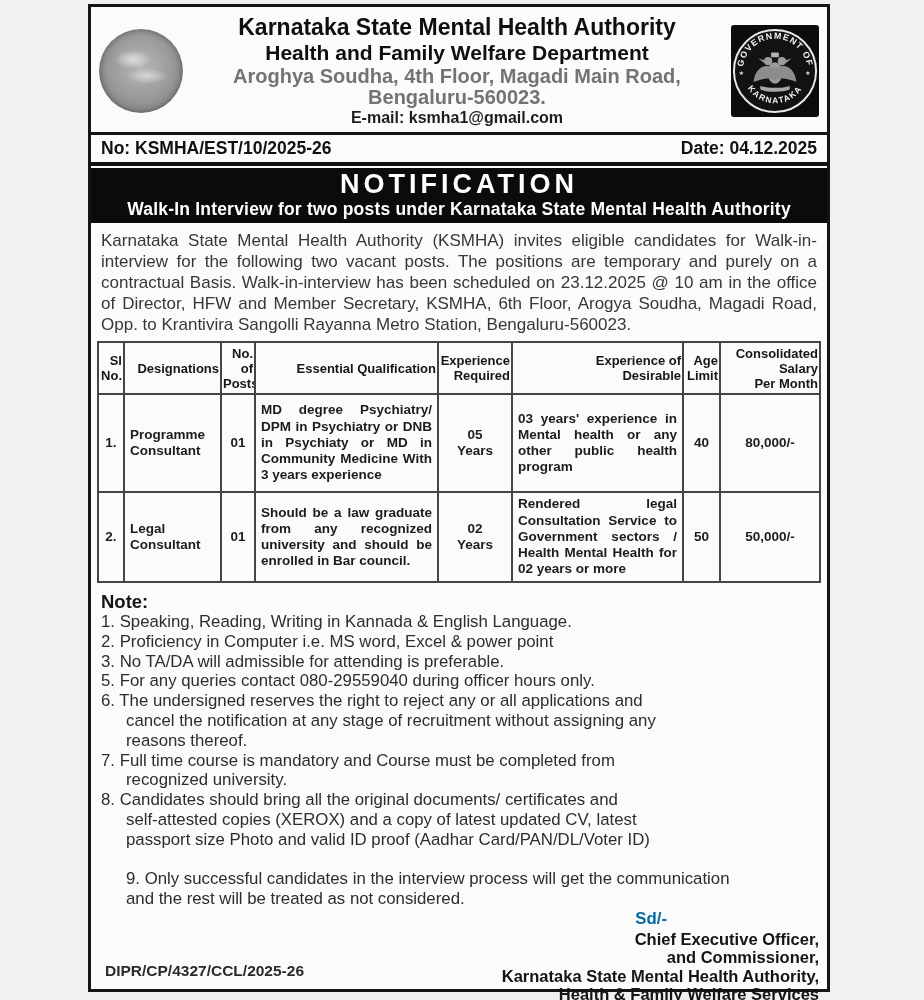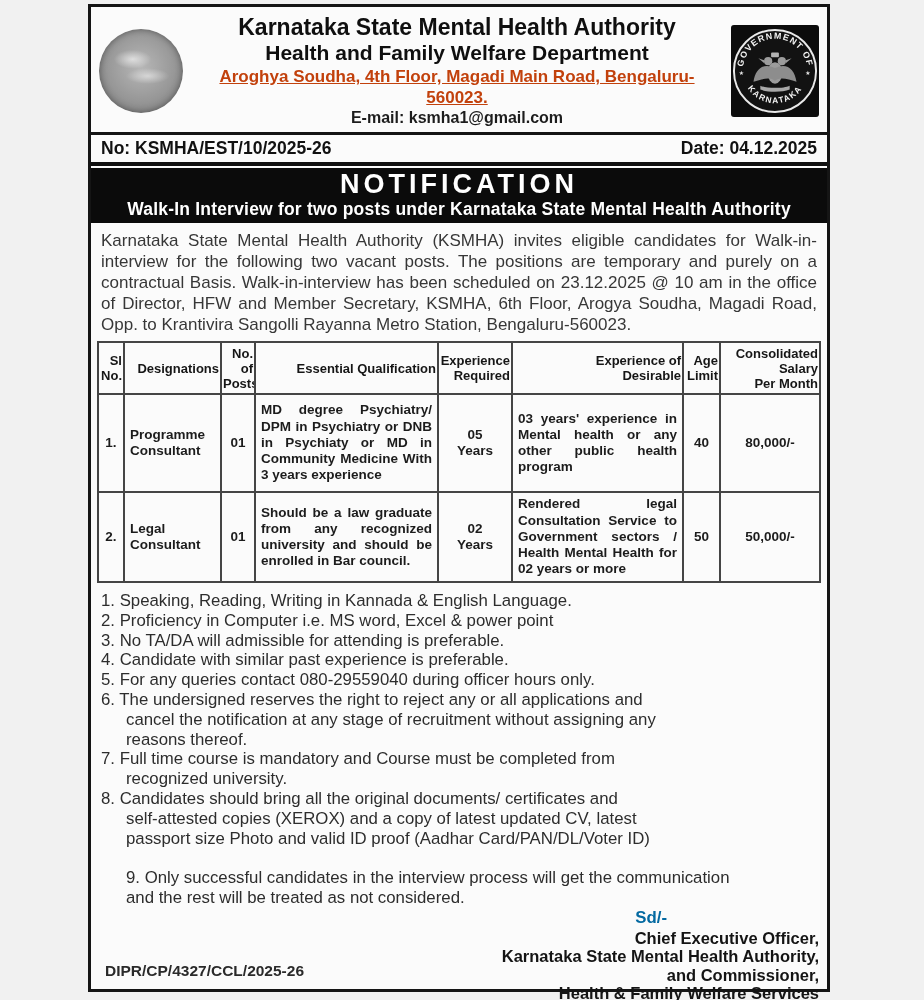--- a/index.html
+++ b/index.html
@@ -17,21 +17,21 @@
     width:84px;height:84px;border-radius:50%;flex:0 0 auto;
     background:
       radial-gradient(ellipse 26px 13px at 40% 36%, rgba(255,255,255,.6), rgba(255,255,255,0) 72%),
       radial-gradient(ellipse 30px 11px at 58% 56%, rgba(255,255,255,.5), rgba(255,255,255,0) 72%),
       radial-gradient(circle at 50% 45%, #b7b7b7, #979797 55%, #7f7f7f 85%, #6e6e6e 100%);
     box-shadow:inset 0 0 7px rgba(0,0,0,.4);
   }
   .hdr-text{flex:1;text-align:center;min-width:0;}
   .org1{font-size:23px;font-weight:bold;color:#0f0f0f;line-height:26px;}
   .org2{font-size:21px;font-weight:bold;color:#0f0f0f;line-height:25px;}
-  .addr{font-size:17px;font-weight:bold;color:#c2410c;line-height:21px;margin-top:1px;text-decoration:underline;}
+  .addr{font-size:20px;font-weight:bold;color:#737373;line-height:21px;margin-top:1px;}
   .email{font-size:16px;font-weight:bold;color:#1d1d1d;line-height:19px;}
   .logo-right{flex:0 0 auto;display:block;}
   
   .refrow{display:flex;justify-content:space-between;padding:3px 10px;border-bottom:4px solid #101010;}
   .refrow span{font-weight:bold;font-size:17.5px;line-height:21px;color:#111;}
   
   .band{margin-top:2px;background:#0b0b0b;color:#fff;text-align:center;padding:2px 4px 4px;}
   .band-title{font-size:27px;font-weight:bold;letter-spacing:4px;line-height:29px;}
   .band-sub{font-size:17.5px;font-weight:bold;line-height:20px;letter-spacing:.2px;}
   
@@ -162,42 +162,42 @@
         <td class="c-center c-pre">02
 Years</td>
         <td class="c-just">Rendered legal Consultation Service to Government sectors / Health Mental Health for 02 years or more</td>
         <td class="c-center">50</td>
         <td class="c-center">50,000/-</td>
       </tr>
     </tbody>
   </table>
 
   <div class="note">
+    <div class="note-label">Note:</div>
     <div class="note-item">1. Speaking, Reading, Writing in Kannada &amp; English Language.</div>
     <div class="note-item">2. Proficiency in Computer i.e. MS word, Excel &amp; power point</div>
     <div class="note-item">3. No TA/DA will admissible for attending is preferable.</div>
-    <div class="note-item">4. Candidate with similar past experience is preferable.</div>
     <div class="note-item">5. For any queries contact 080-29559040 during officer hours only.</div>
     <div class="note-item">6. The undersigned reserves the right to reject any or all applications and
 cancel the notification at any stage of recruitment without assigning any
 reasons thereof.</div>
     <div class="note-item">7. Full time course is mandatory and Course must be completed from
 recognized university.</div>
     <div class="note-item">8. Candidates should bring all the original documents/ certificates and
 self-attested copies (XEROX) and a copy of latest updated CV, latest
 passport size Photo and valid ID proof (Aadhar Card/PAN/DL/Voter ID)</div>
     <div class="note-item item9">
       <span>9. Only successful candidates in the interview process will get the communication
 and the rest will be treated as not considered.</span>
       <span class="sd">Sd/-</span>
     </div>
   </div>
 
   <div class="sig">
     <div>Chief Executive Officer,</div>
+    <div>and Commissioner,</div>
     <div>Karnataka State Mental Health Authority,</div>
-    <div>and Commissioner,</div>
     <div>Health &amp; Family Welfare Services</div>
   </div>
 
   <div class="footer-ref">DIPR/CP/4327/CCL/2025-26</div>
 
 </div>
 
 </body></html>

